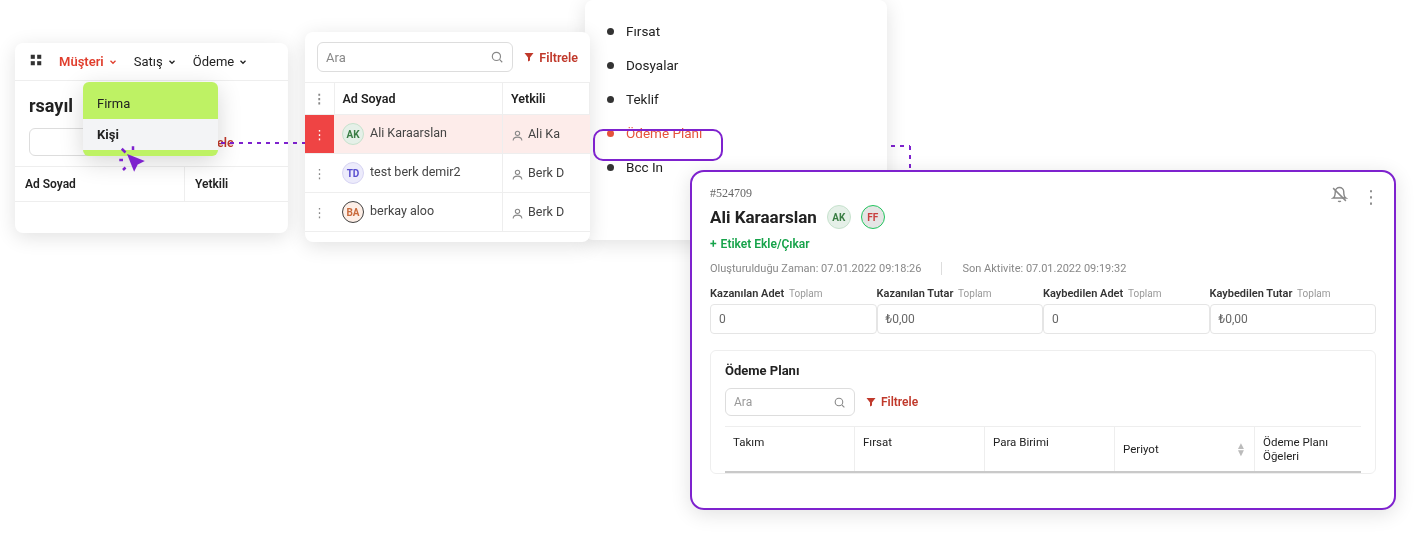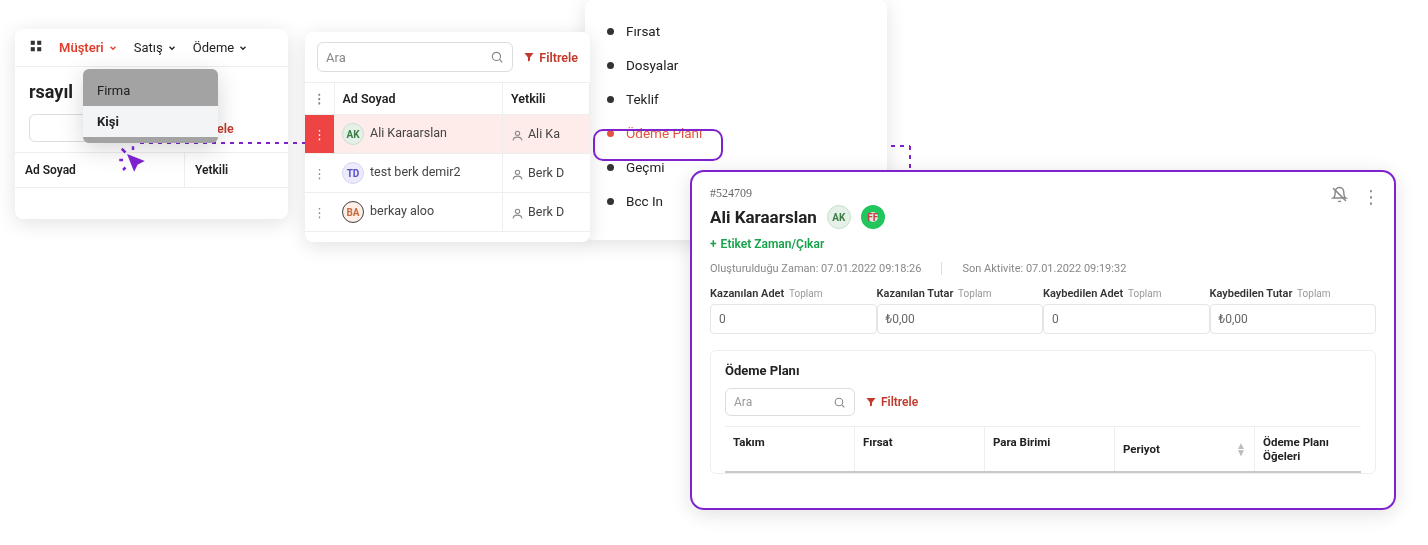--- a/index.html
+++ b/index.html
@@ -1,36 +1,36 @@
 <!DOCTYPE html>
 <html><head>
 <meta charset="utf-8">
 <style>
   * { box-sizing: border-box; font-family: -apple-system, BlinkMacSystemFont, "Segoe UI", Roboto, Arial, sans-serif; }
   body { margin: 0; padding: 0; width: 1428px; height: 545px; background: #fff; position: relative; overflow: hidden; }
 
   .panel { position: absolute; background: #fff; border-radius: 8px; box-shadow: 0 4px 20px rgba(0,0,0,0.12); }
 
   
-  .p1 { left: 15px; top: 29px; width: 273px; height: 190px; }
+  .p1 { left: 15px; top: 43px; width: 273px; height: 190px; }
   .p1 .navbar { display: flex; align-items: center; gap: 16px; padding: 10px 14px; border-bottom: 1px solid #eee; font-size: 13px; color: #222; }
   .p1 .navbar .grid-icon { width: 14px; height: 14px; color: #333; }
   .p1 .navbar .nav-item { display: flex; align-items: center; gap: 4px; cursor: pointer; }
   .p1 .navbar .nav-item.active { color: #e03e2d; font-weight: 600; }
   .p1 .title-row { padding: 14px 14px 8px; font-size: 18px; font-weight: 700; color: #222; }
   .p1 .search-row { display: flex; align-items: center; gap: 10px; padding: 4px 14px 10px; }
   .p1 .search-box { flex: 0 0 auto; width: 140px; height: 28px; border: 1px solid #ddd; border-radius: 6px; display: flex; align-items: center; padding: 0 6px; }
   .p1 .search-box .mag { width: 14px; height: 14px; color: #888; margin-left: auto; }
   .p1 .filter-link { color: #c0392b; font-size: 12.5px; font-weight: 600; display: flex; align-items: center; gap: 4px; cursor: pointer; }
   .p1 .thead { display: flex; border-top: 1px solid #eee; border-bottom: 1px solid #eee; font-size: 12px; font-weight: 600; color: #222; }
   .p1 .thead .col1 { width: 170px; padding: 10px 10px; border-right: 1px solid #eee; }
   .p1 .thead .col2 { flex: 1; padding: 10px 10px; }
 
   
-  .dd1 { position: absolute; left: 83px; top: 69px; width: 135px; background: #a3a3a3; border-radius: 6px; box-shadow: 0 6px 24px rgba(0,0,0,0.16); padding: 6px 0; z-index: 5; }
+  .dd1 { position: absolute; left: 83px; top: 82px; width: 135px; background: #bef264; border-radius: 6px; box-shadow: 0 6px 24px rgba(0,0,0,0.16); padding: 6px 0; z-index: 5; }
   .dd1 .dd-item { padding: 8px 14px; font-size: 13px; color: #222; cursor: pointer; }
   .dd1 .dd-item.hover { background: #f3f4f6; font-weight: bold; }
 
   
   .cursor-click { position: absolute; left: 118px; top: 145px; z-index: 6; color: #7e22ce; }
 
   
   .p2 { left: 305px; top: 32px; width: 285px; height: 210px; z-index: 4; }
   .p2 .toprow { display: flex; align-items: center; gap: 10px; padding: 10px 12px; }
   .p2 .search2 { flex: 1; height: 30px; border: 1px solid #ddd; border-radius: 6px; display: flex; align-items: center; padding: 0 8px; font-size: 13px; color: #888; }
@@ -60,36 +60,36 @@
   .selection-ring { position: absolute; border: 2px solid #7e22ce; border-radius: 10px; pointer-events: none; }
 
   
   .p4 { left: 690px; top: 170px; width: 706px; height: 340px; z-index: 10; border: 2px solid #7e22ce; border-radius: 14px; padding: 14px 18px; overflow: hidden; }
   .p4 .idline { font-size: 12px; color: #666; font-family: Liberation Serif, serif; }
   .p4 .topright { position: absolute; right: 14px; top: 14px; display: flex; align-items: center; gap: 14px; color: #888; }
   .p4 .title-line { display: flex; align-items: center; gap: 10px; margin-top: 4px; }
   .p4 .title-line h2 { margin: 0; font-size: 17px; font-weight: 700; color: #222; }
   .p4 .chip { display: inline-flex; align-items: center; justify-content: center; width: 24px; height: 24px; border-radius: 50%; font-size: 10px; font-weight: 700; }
   .p4 .chip.ak { background: #e5f0e8; color: #3a7d44; border: 1px solid #c6e2cd; }
-  .p4 .chip.ff { background: #e5e5e5; color: #c94040; border: 7px solid #22c55e; }
+  .p4 .chip.ff { background: #e5e5e5; color: #c94040; border: 1px solid #22c55e; }
   .p4 .tag-link { color: #16a34a; font-size: 12px; font-weight: 600; margin-top: 8px; display: inline-flex; align-items: center; gap: 4px; cursor: pointer; }
   .p4 .meta { font-size: 11px; color: #888; margin-top: 10px; display: flex; gap: 20px; }
   .p4 .meta .sep { border-left: 1px solid #ddd; }
   .p4 .stats { display: flex; gap: 0; margin-top: 12px; }
   .p4 .stat { flex: 1; }
   .p4 .stat-label { font-size: 11px; color: #333; font-weight: 600; }
   .p4 .stat-label .sub { font-size: 10px; color: #999; font-weight: 400; margin-left: 2px; }
   .p4 .stat-box { margin-top: 4px; border: 1px solid #e5e5e5; border-radius: 4px; height: 30px; display: flex; align-items: center; padding: 0 8px; font-size: 12px; color: #666; }
   .p4 .section { border: 1px solid #eee; border-radius: 6px; margin-top: 16px; padding: 12px 14px 0; }
   .p4 .section h3 { margin: 0 0 10px; font-size: 13px; font-weight: 700; color: #222; }
   .p4 .section .srow { display: flex; align-items: center; gap: 10px; }
   .p4 .section .sbox { width: 130px; height: 28px; border: 1px solid #ddd; border-radius: 6px; display: flex; align-items: center; padding: 0 8px; font-size: 12px; color: #999; }
   .p4 .section .sbox .mag { margin-left: auto; width: 13px; height: 13px; color: #888; }
   .p4 .section .flink { color: #c0392b; font-size: 12px; font-weight: 600; display: flex; align-items: center; gap: 4px; cursor: pointer; }
-  .p4 .section .thead2 { display: flex; margin-top: 10px; border-top: 1px solid #eee; border-bottom: 2px solid #c9c9c9; font-size: 11.5px; font-weight: 700; color: #222; }
+  .p4 .section .thead2 { display: flex; margin-top: 10px; border-top: 1px solid #eee; border-bottom: 2px solid #c9c9c9; font-size: 11.5px; font-weight: 400; color: #222; }
   .p4 .section .thead2 > div { padding: 8px 8px; border-right: 1px solid #eee; }
   .p4 .section .thead2 .c1 { flex: 0 0 130px; }
   .p4 .section .thead2 .c2 { flex: 0 0 130px; }
   .p4 .section .thead2 .c3 { flex: 0 0 130px; }
   .p4 .section .thead2 .c4 { flex: 0 0 140px; display: flex; align-items: center; }
   .p4 .section .thead2 .c5 { flex: 1; border-right: none; }
   .sort-icon { margin-left: auto; color: #bbb; font-size: 10px; line-height: 7px; }
 
   
   .dots { position: absolute; z-index: 2; pointer-events: none; }
@@ -235,24 +235,20 @@
     <li>
         <span class="dot"></span>
         <span>Teklif</span>
       </li>
     <li class="active">
         <span class="dot"></span>
         <span>Ödeme Planı</span>
       </li>
     <li>
         <span class="dot"></span>
-        <span>Geçmi</span>
-      </li>
-    <li>
-        <span class="dot"></span>
         <span>Bcc In</span>
       </li>
   </ul>
 </div>
 <div class="selection-ring" style="left:593px; top:129px; width:130px; height:32px; z-index:4;"></div>
 
 <div class="panel p4">
   <div class="topright">
     <span>
       <svg width="17" height="17" viewBox="0 0 24 24" fill="none" stroke="currentColor" stroke-width="2">
@@ -264,21 +260,21 @@
     <span style="font-size:18px; line-height:1; cursor:pointer;">⋮</span>
   </div>
   <div class="idline">#524709</div>
   <div class="title-line">
     <h2>Ali Karaarslan</h2>
     <span class="chip ak">AK</span>
     <span class="chip ff">FF</span>
   </div>
   <div class="tag-link">
     <span>+</span>
-    <span>Etiket Zaman/Çıkar</span>
+    <span>Etiket Ekle/Çıkar</span>
   </div>
   <div class="meta">
     <span><span>Oluşturulduğu Zaman:</span> <span>07.01.2022 09:18:26</span></span>
     <span class="sep"></span>
     <span><span>Son Aktivite:</span> <span>07.01.2022 09:19:32</span></span>
   </div>
   <div class="stats">
     <div class="stat">
       <div class="stat-label"><span>Kazanılan Adet</span> <span class="sub">Toplam</span></div>
       <div class="stat-box">0</div>

